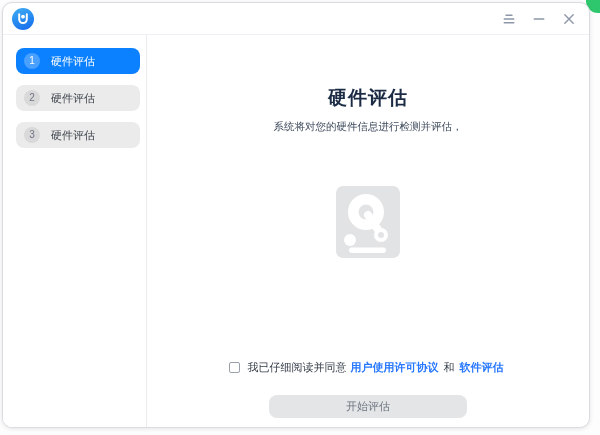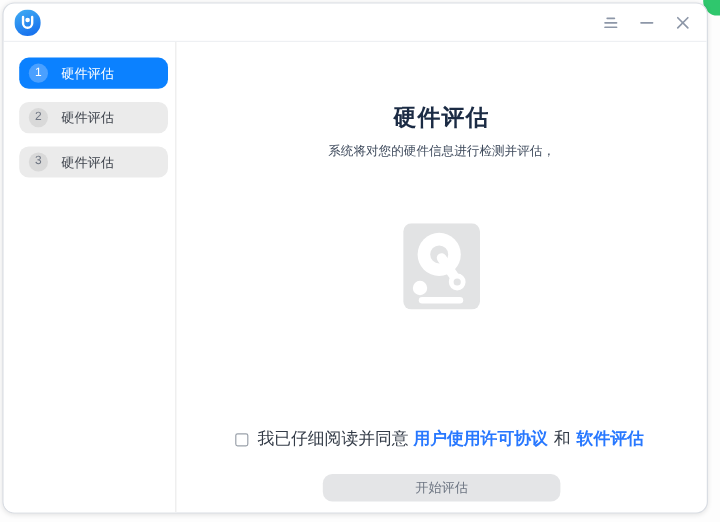--- a/index.html
+++ b/index.html
@@ -60,21 +60,21 @@
   .main-title{
     margin-top:50px;font-size:19px;font-weight:bold;color:#1b2b44;
     letter-spacing:1px;
   }
   .main-desc{
     margin-top:8px;font-size:10.5px;line-height:15px;color:#3e4a5c;
   }
   .drive-icon{margin-top:52px;width:64px;height:72px;display:block;}
   .agreement{
     margin-top:auto;display:flex;align-items:center;
-    font-size:14px;color:#333b47;white-space:nowrap;
+    font-size:11px;color:#333b47;white-space:nowrap;
   }
   .checkbox{
     width:11px;height:11px;box-sizing:border-box;border:1px solid #9aa1aa;
     border-radius:2px;background:#fff;margin-right:8px;flex:0 0 11px;
   }
   .agreement .link{color:#2878ff;text-decoration:none;margin:0 4px;font-weight:bold;}
   .agreement .conj{margin:0 1px;}
   .start-button{
     margin-top:20px;width:198px;height:23px;border:none;border-radius:8px;
     background:#e4e5e7;color:#6e7683;font-size:11px;

